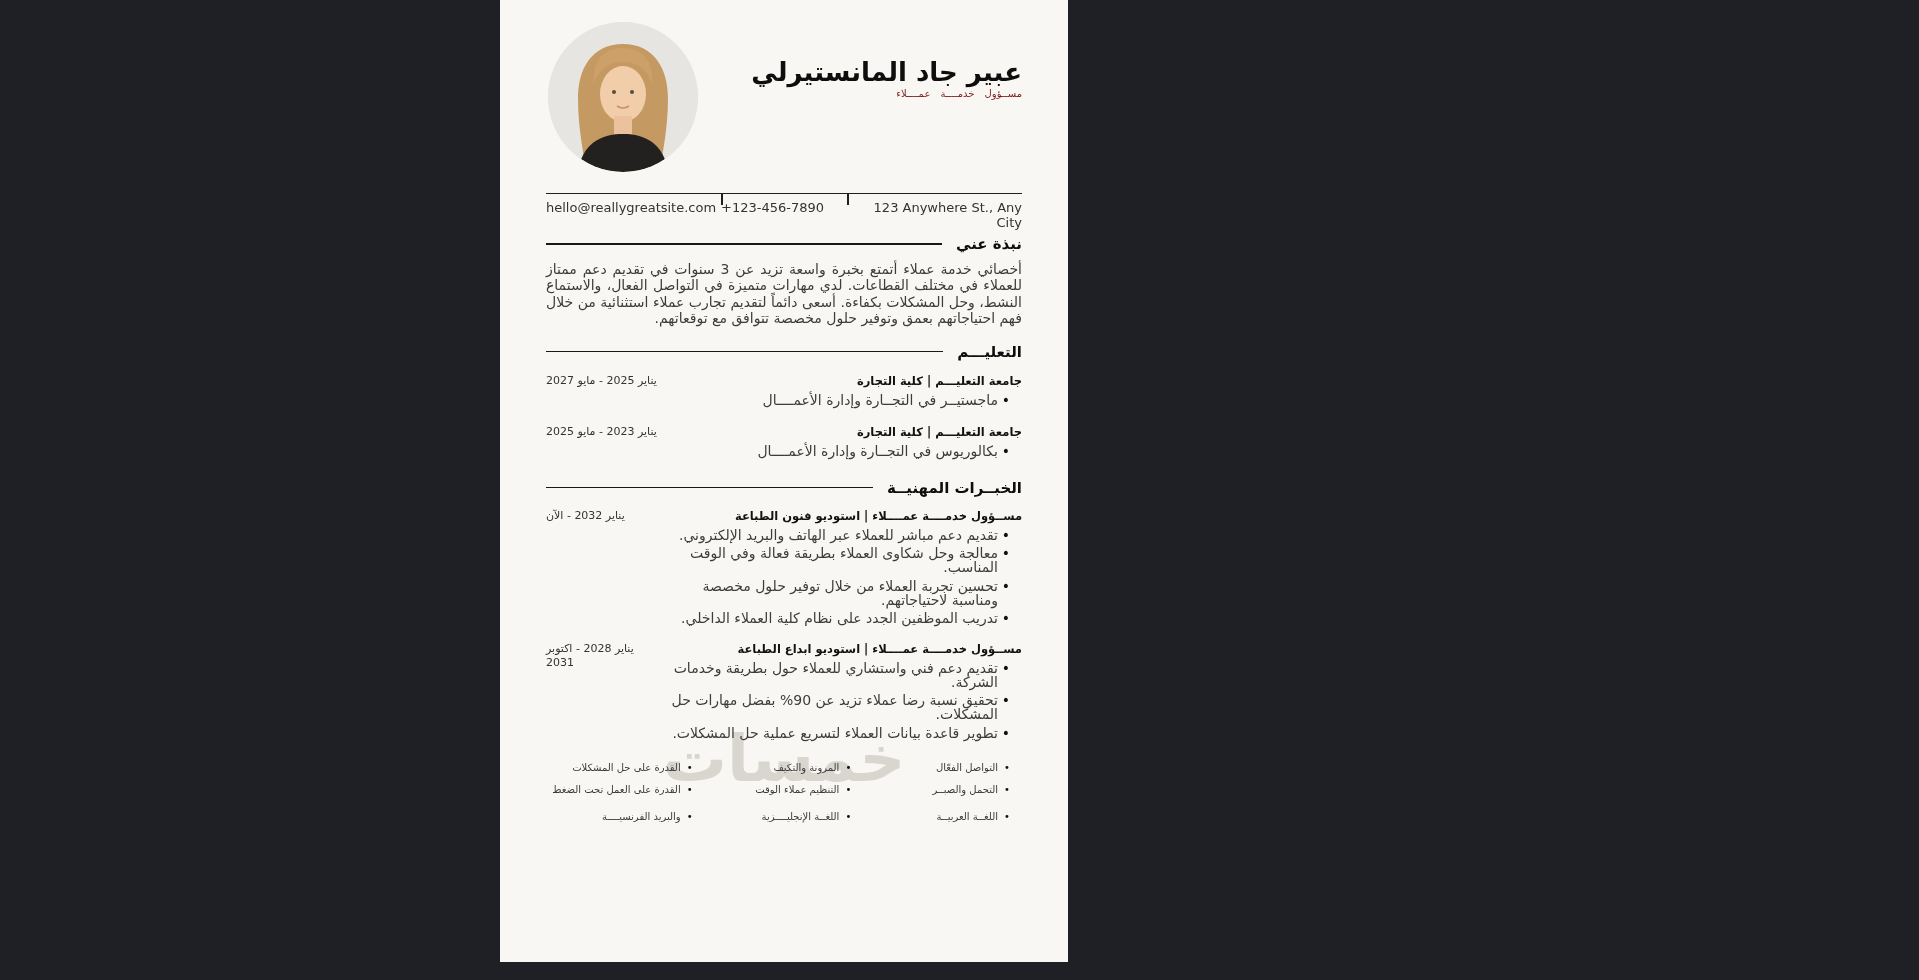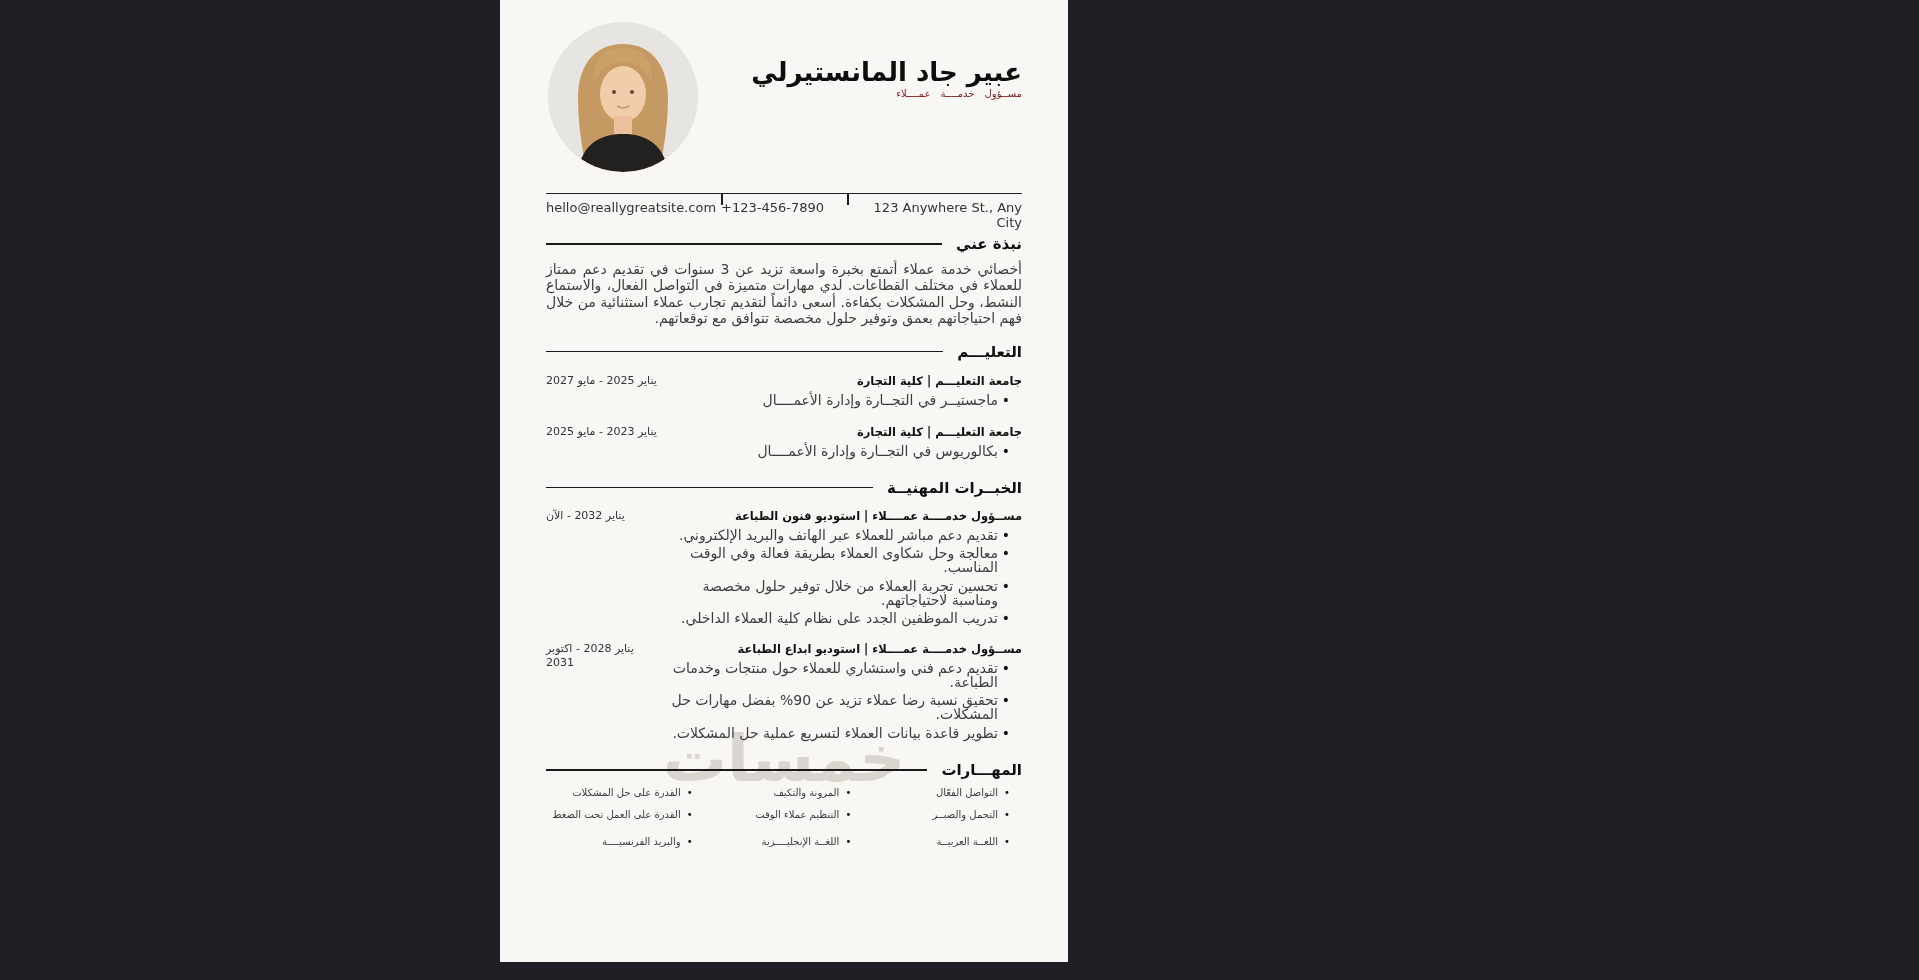--- a/index.html
+++ b/index.html
@@ -218,34 +218,30 @@
               <li>تدريب الموظفين الجدد على نظام كلية العملاء الداخلي.</li>
             </ul>
           </div>
           <div class="entry-date">يناير 2032 - الآن</div>
         </div>
 
         <div class="entry job-2">
           <div class="entry-main">
             <div class="entry-title">مســؤول خدمــــة عمــــلاء | استوديو ابداع الطباعة</div>
             <ul class="bullets">
-              <li>تقديم دعم فني واستشاري للعملاء حول منتجات وخدمات الطباعة.</li>
+              <li>تقديم دعم فني واستشاري للعملاء حول بطريقة وخدمات الشركة.</li>
               <li>تحقيق نسبة رضا عملاء تزيد عن 90% بفضل مهارات حل المشكلات.</li>
               <li>تطوير قاعدة بيانات العملاء لتسريع عملية حل المشكلات.</li>
             </ul>
           </div>
           <div class="entry-date">يناير 2028 - اكتوبر 2031</div>
         </div>
       </div>
 
       <div class="sec-skills">
-        <div class="section-head">
-          <span class="section-title">المهـــارات</span>
-          <span class="section-line"></span>
-        </div>
         <div class="tri-grid">
           <div class="dot-item">التواصل الفعّال</div>
           <div class="dot-item">المرونة والتكيف</div>
           <div class="dot-item">القدرة على حل المشكلات</div>
           <div class="dot-item">التحمل والصبــر</div>
           <div class="dot-item">التنظيم عملاء الوقت</div>
           <div class="dot-item">القدرة على العمل تحت الضغط</div>
         </div>
       </div>
 

